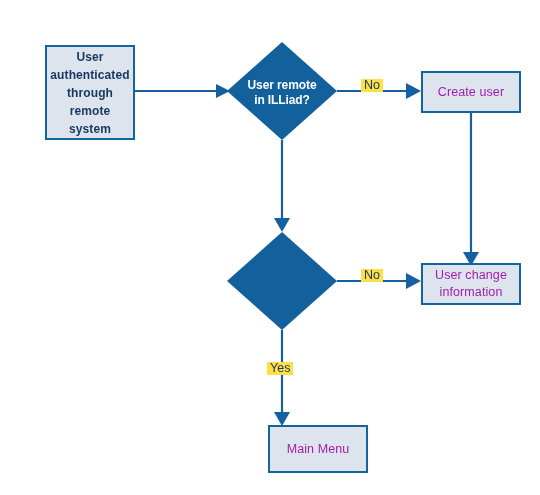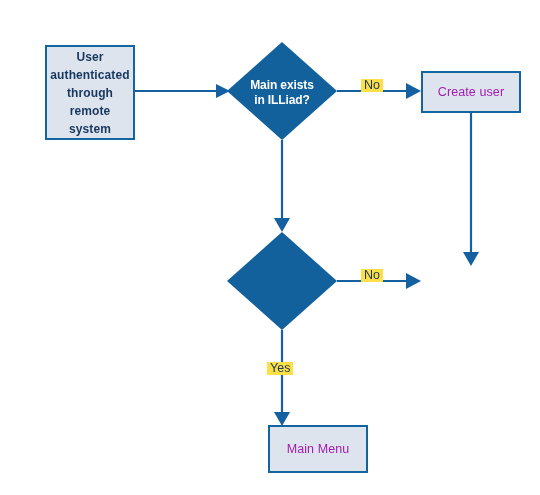--- a/index.html
+++ b/index.html
@@ -113,28 +113,32 @@
   </svg>
 
   <div class="node-box bold" style="left:45px; top:45px; width:90px; height:95px;">
     <span class="node-label">User
 authenticated
 through
 remote
 system</span>
   </div>
 
-  <div class="diamond-label" style="left:227px; top:78px; width:110px;">Main exists
+  <div class="diamond-label" style="left:227px; top:78px; width:110px;">User remote
 in ILLiad?</div>
 
   <div class="node-box" style="left:421px; top:71px; width:100px; height:42px;">
     <span class="node-label">Create user</span>
   </div>
 
 
+  <div class="node-box" style="left:421px; top:263px; width:100px; height:42px;">
+    <span class="node-label">User change
+information</span>
+  </div>
 
   <div class="node-box" style="left:232px; top:425px; width:100px; height:48px;margin-left:36px;">
     <span class="node-label">Main Menu</span>
   </div>
 
   <div class="edge-label" style="left:361px; top:79px;">No</div>
 
   <div class="edge-label" style="left:361px; top:269px;">No</div>
 
   <div class="edge-label" style="left:267px; top:362px;">Yes</div>

